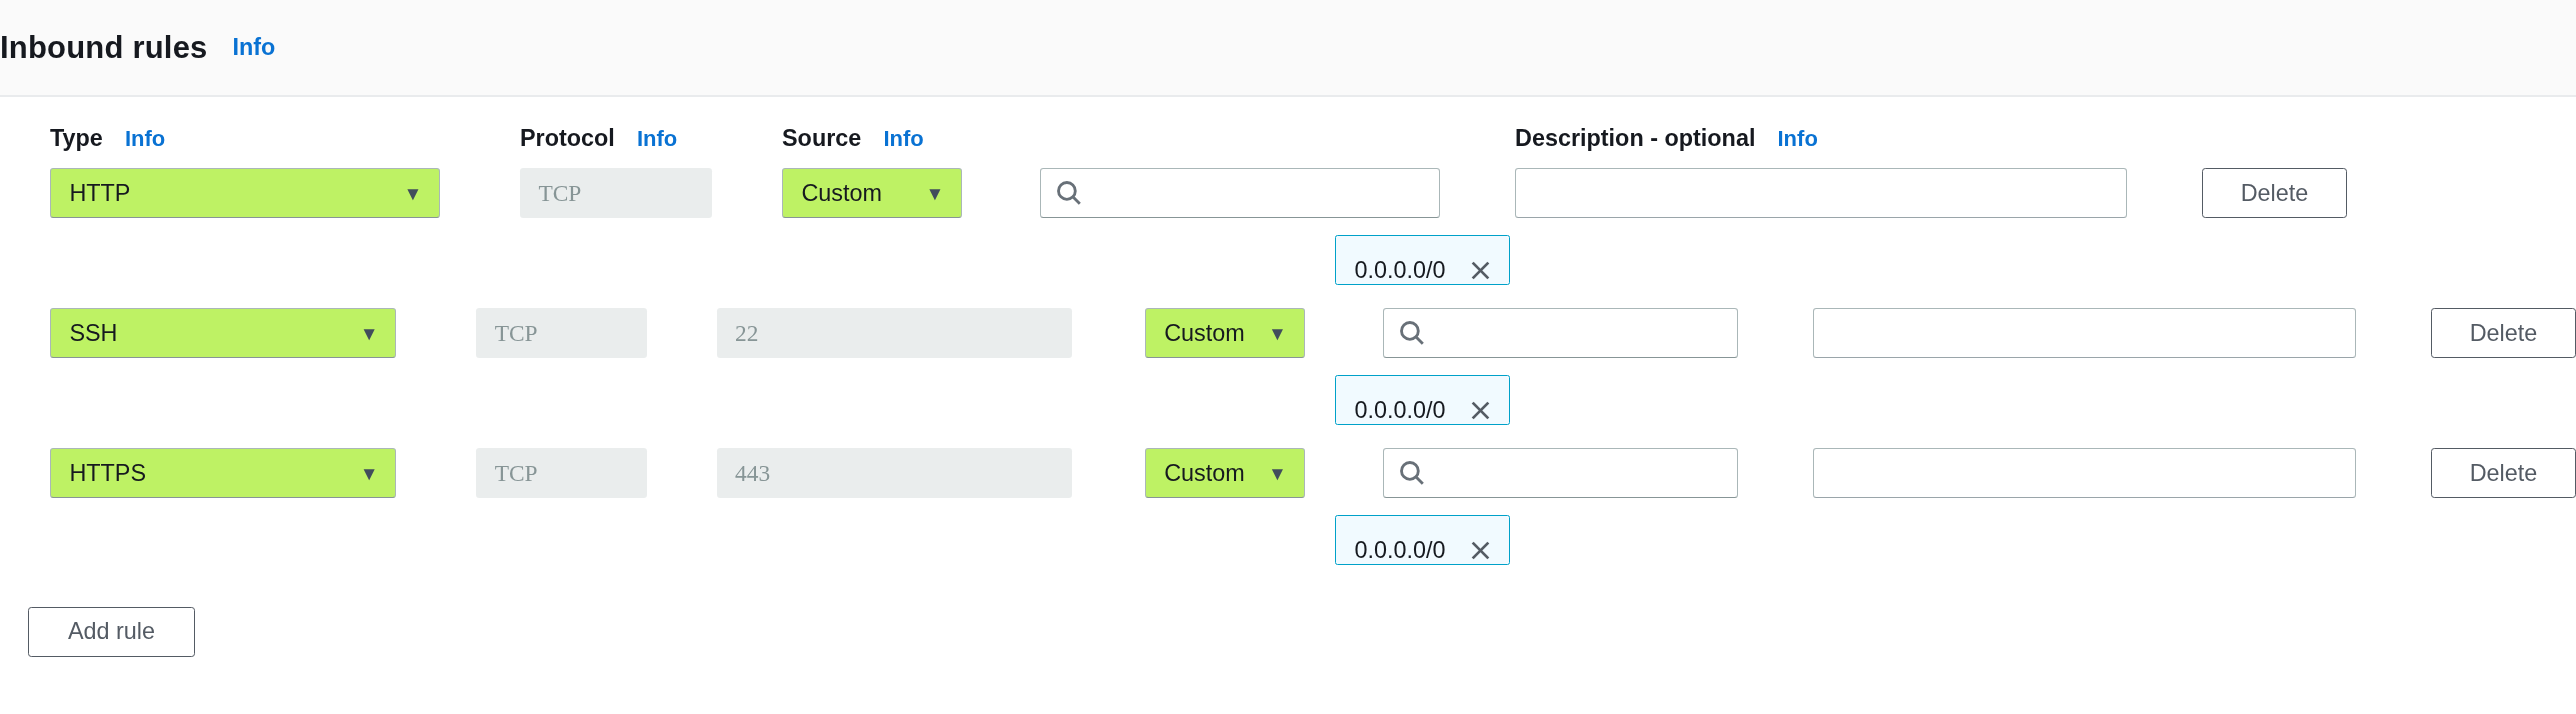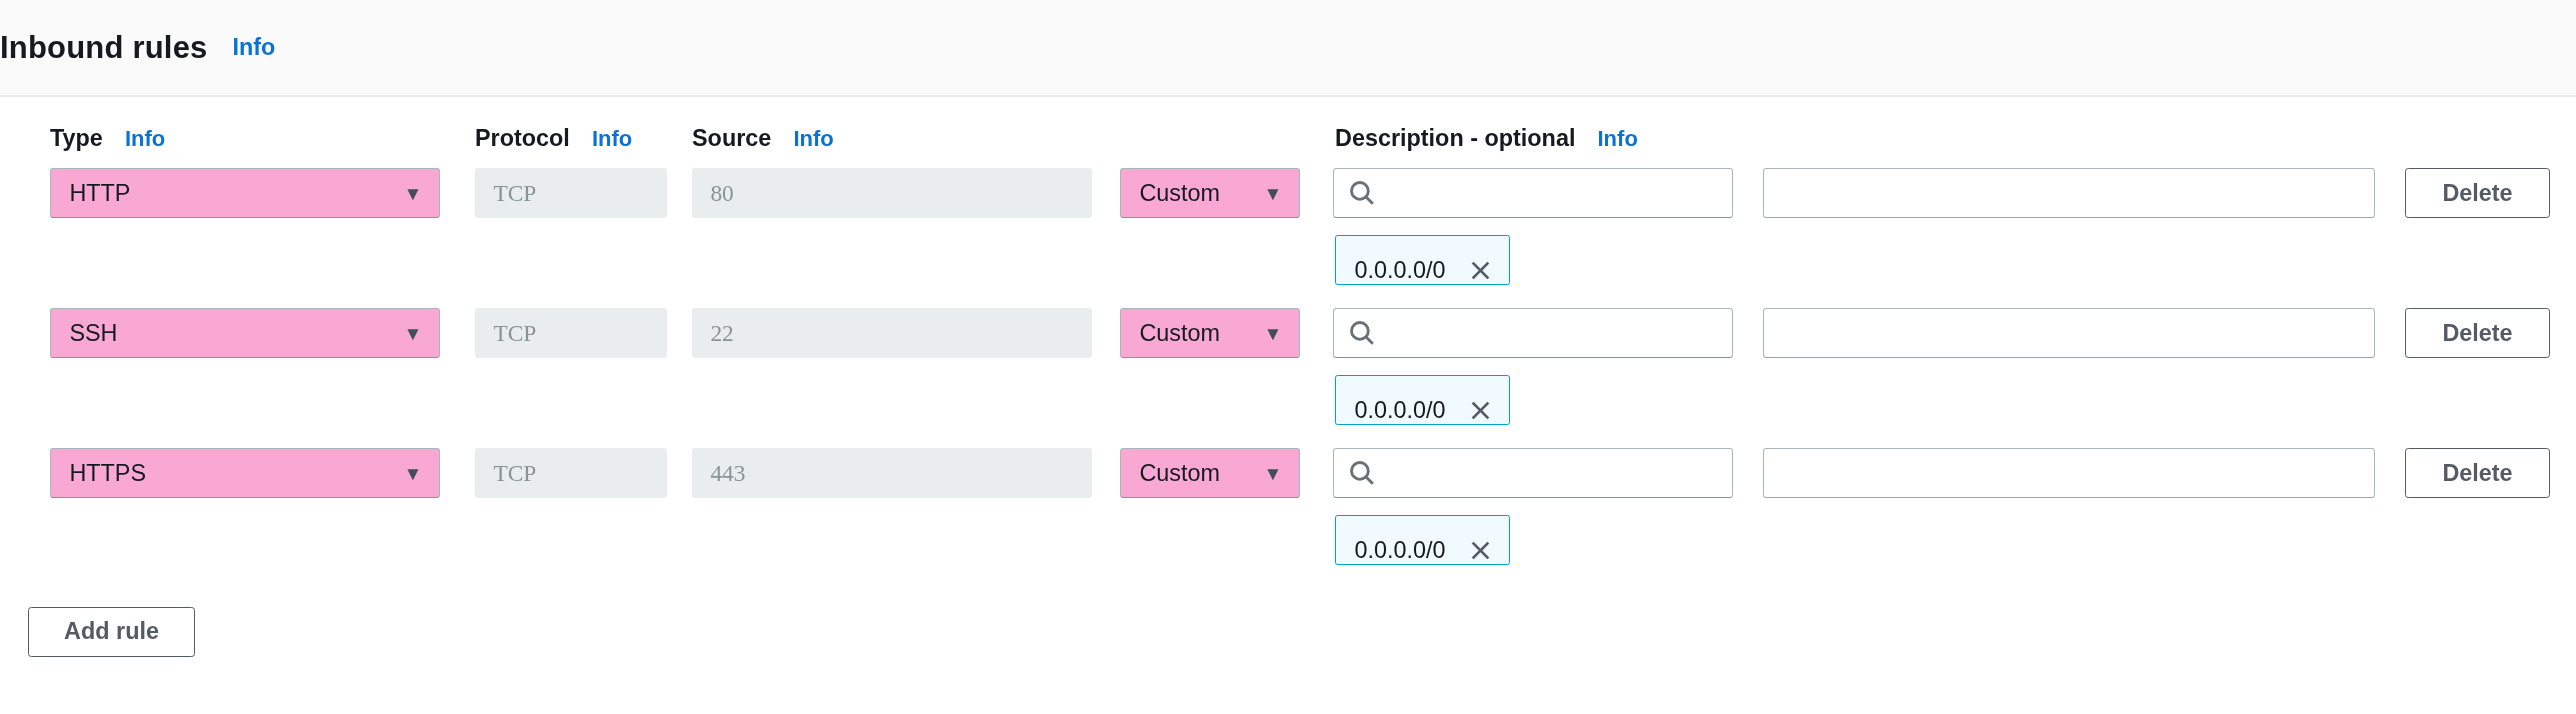--- a/index.html
+++ b/index.html
@@ -20,37 +20,37 @@
   }
   .panel-title{
     font-size:31px;font-weight:bold;color:#16191f;letter-spacing:0.2px;
   }
   .info-link{
     color:#0972d3;font-weight:bold;cursor:pointer;text-decoration:none;
   }
   .panel-header .info-link{font-size:23.4px;margin-left:25px;}
   
   .content{padding-top:28px;}
-  .cols{display:flex;padding-left:50px;}
+  .cols{display:flex;padding-left:50px;gap:45px;}
   .cell{box-sizing:border-box;}
   .c1{width:390px;margin-right:35px;}
   .c2{width:192px;margin-right:25px;}
   .c3{width:400px;margin-right:28px;}
   .c4{width:180px;margin-right:33px;}
   .c5{width:400px;margin-right:30px;}
   .c6{width:612px;margin-right:30px;}
   .c7{width:145px;}
   
   .col-headers{height:28px;align-items:baseline;}
   .col-label{font-size:23.4px;font-weight:bold;color:#16191f;white-space:nowrap;}
   .col-headers .info-link{font-size:22px;margin-left:18.4px;}
   
   .control{height:50px;box-sizing:border-box;border-radius:3.3px;}
   .select{
-    background:#f9a8d4;
+    background:#bef264;
     border:1.7px solid #aab7b8;border-bottom-color:#879596;
     display:flex;align-items:center;justify-content:space-between;
     padding:0 16.7px 0 18.4px;cursor:pointer;
   }
   .select .sel-text{font-size:23.4px;color:#16191f;}
   .caret{font-size:19px;color:#414d5c;line-height:1;}
   .disabled-field{
     background:#eaeded;border:none;
     display:flex;align-items:center;
     padding-left:18.4px;
@@ -64,21 +64,21 @@
   }
   .text-input{
     width:100%;height:50px;box-sizing:border-box;border-radius:3.3px;
     background:#ffffff;border:1.7px solid #aab7b8;border-bottom-color:#9aa5aa;
     font-size:23.4px;color:#16191f;padding:0 15px;outline:none;
     font-family:"Liberation Sans", sans-serif;
   }
   .aws-btn{
     height:50px;box-sizing:border-box;border-radius:3.3px;
     background:#ffffff;border:1.7px solid #545b64;color:#545b64;
-    font-size:23.4px;font-weight:bold;
+    font-size:23.4px;font-weight:normal;
     font-family:"Liberation Sans", sans-serif;
     cursor:pointer;display:flex;align-items:center;justify-content:center;
   }
   .c7 .aws-btn{width:145px;}
   
   .rule-row .cols{margin-top:15px;}
   .rule-row + .rule-row .cols{margin-top:23.4px;}
   .token-row{
     margin-top:16.7px;
     padding-left:1335px; 
@@ -129,23 +129,20 @@
   <div class="rule-row">
     <div class="cols">
       <div class="cell c1">
         <div class="control select">
           <span class="sel-text">HTTP</span>
           <span class="caret">▼</span>
         </div>
       </div>
       <div class="cell c2">
         <div class="control disabled-field">TCP</div>
-      </div>
-      <div class="cell c3">
-        <div class="control disabled-field">80</div>
       </div>
       <div class="cell c4">
         <div class="control select">
           <span class="sel-text">Custom</span>
           <span class="caret">▼</span>
         </div>
       </div>
       <div class="cell c5">
         <div class="control search-box">
           <span style="display:flex;">

